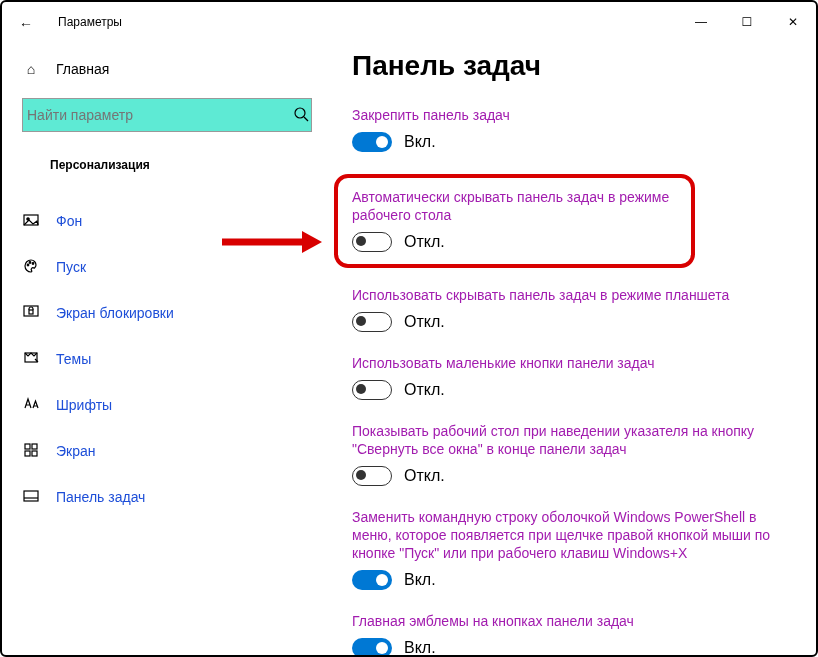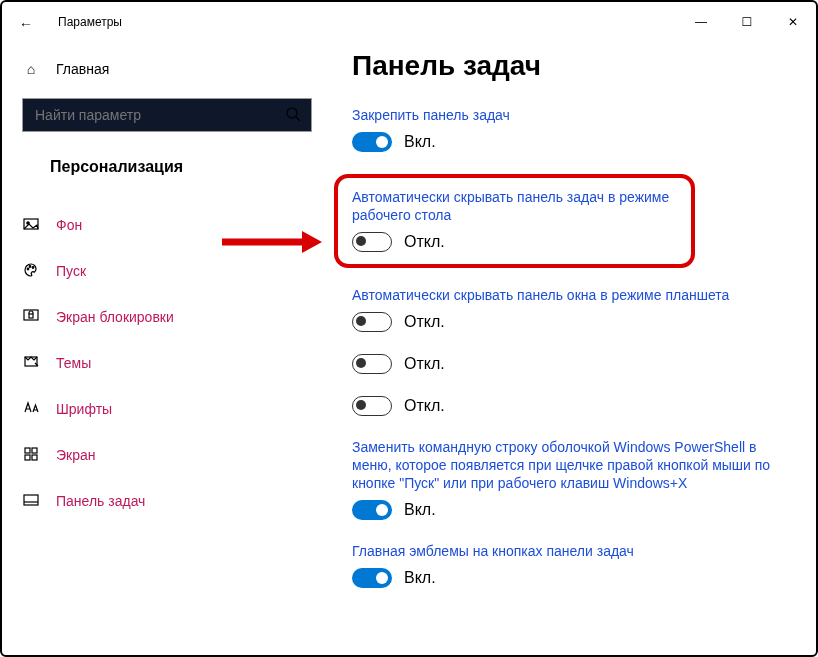--- a/index.html
+++ b/index.html
@@ -70,52 +70,52 @@
     height: 46px;
     gap: 16px;
     font-size: 14px;
     margin-top: 4px;
   }
   .home .icon { width: 18px; text-align: center; }
   .search {
     margin-top: 6px;
     height: 34px;
     border: 1px solid #999;
-    background: #0f172a;
-    display: flex;
-    align-items: center;
-    padding: 0 10px;
+    background: #5eead4;
+    display: flex;
+    align-items: center;
+    padding: 0 2px;
     width: 290px;
   }
   .search input {
     flex: 1;
     border: none;
     outline: none;
     font-size: 14px;
     font-family: inherit;
     color: #666;
     background: transparent;
   }
   .search .sicon { color: #555; font-size: 14px; }
   .category {
     margin-top: 26px;
-    font-size: 16px;
+    font-size: 12px;
     font-weight: 600;
     padding-left: 28px;
   }
   .nav {
     margin-top: 26px;
   }
   .nav-item {
     display: flex;
     align-items: center;
     height: 46px;
     gap: 16px;
     font-size: 14px;
-    color: #be185d;
+    color: #1d4ed8;
     cursor: default;
   }
   .nav-item .nicon {
     width: 18px;
     text-align: center;
     font-size: 15px;
     color: #000;
   }
   .content {
     flex: 1;
@@ -128,21 +128,21 @@
     font-weight: 600;
     margin: 8px 0 24px 0;
   }
   .setting {
     margin-bottom: 22px;
   }
   .setting-label {
     font-size: 14px;
     line-height: 18px;
     margin-bottom: 8px;
-    color: #1d4ed8;
+    color: #a21caf;
   }
   .toggle-row {
     display: flex;
     align-items: center;
     gap: 12px;
   }
   .toggle {
     width: 40px;
     height: 20px;
     border-radius: 10px;
@@ -312,33 +312,35 @@
           <div class="highlight-box">
             <div class="setting">
               <div class="setting-label">Автоматически скрывать панель задач в режиме рабочего стола</div>
               <div class="toggle-row">
                 <div class="toggle off"></div>
                 <div class="toggle-text">Откл.</div>
               </div>
             </div>
           </div>
           <div class="setting">
-            <div class="setting-label">Автоматически скрывать панель окна в режиме планшета</div>
+            <div class="setting-label">Использовать скрывать панель задач в режиме планшета</div>
             <div class="toggle-row">
               <div class="toggle off"></div>
               <div class="toggle-text">Откл.</div>
             </div>
           </div>
           <div class="setting">
+            <div class="setting-label">Использовать маленькие кнопки панели задач</div>
             <div class="toggle-row">
               <div class="toggle off"></div>
               <div class="toggle-text">Откл.</div>
             </div>
           </div>
           <div class="setting">
+            <div class="setting-label">Показывать рабочий стол при наведении указателя на кнопку "Свернуть все окна" в конце панели задач</div>
             <div class="toggle-row">
               <div class="toggle off"></div>
               <div class="toggle-text">Откл.</div>
             </div>
           </div>
           <div class="setting">
             <div class="setting-label">Заменить командную строку оболочкой Windows PowerShell в меню, которое появляется при щелчке правой кнопкой мыши по кнопке "Пуск" или при рабочего клавиш Windows+X</div>
             <div class="toggle-row">
               <div class="toggle on"></div>
               <div class="toggle-text">Вкл.</div>

